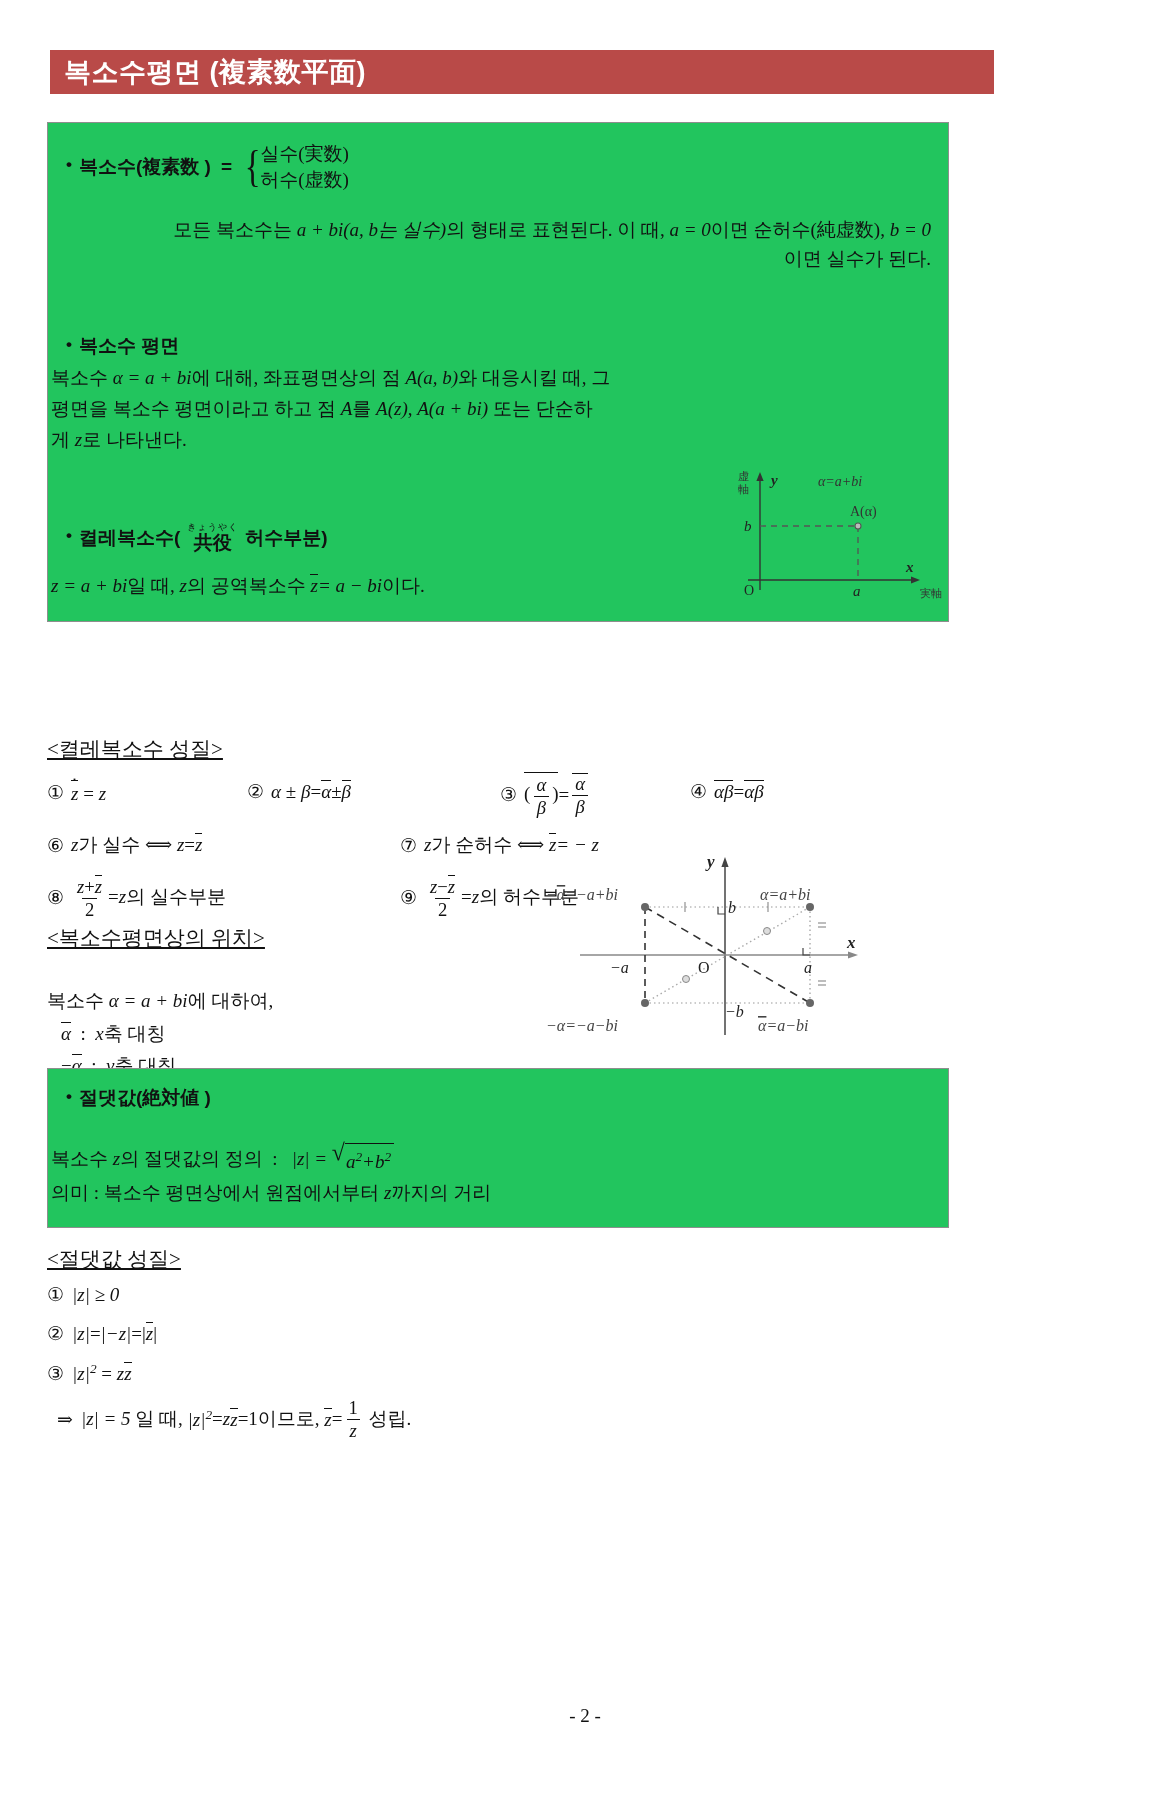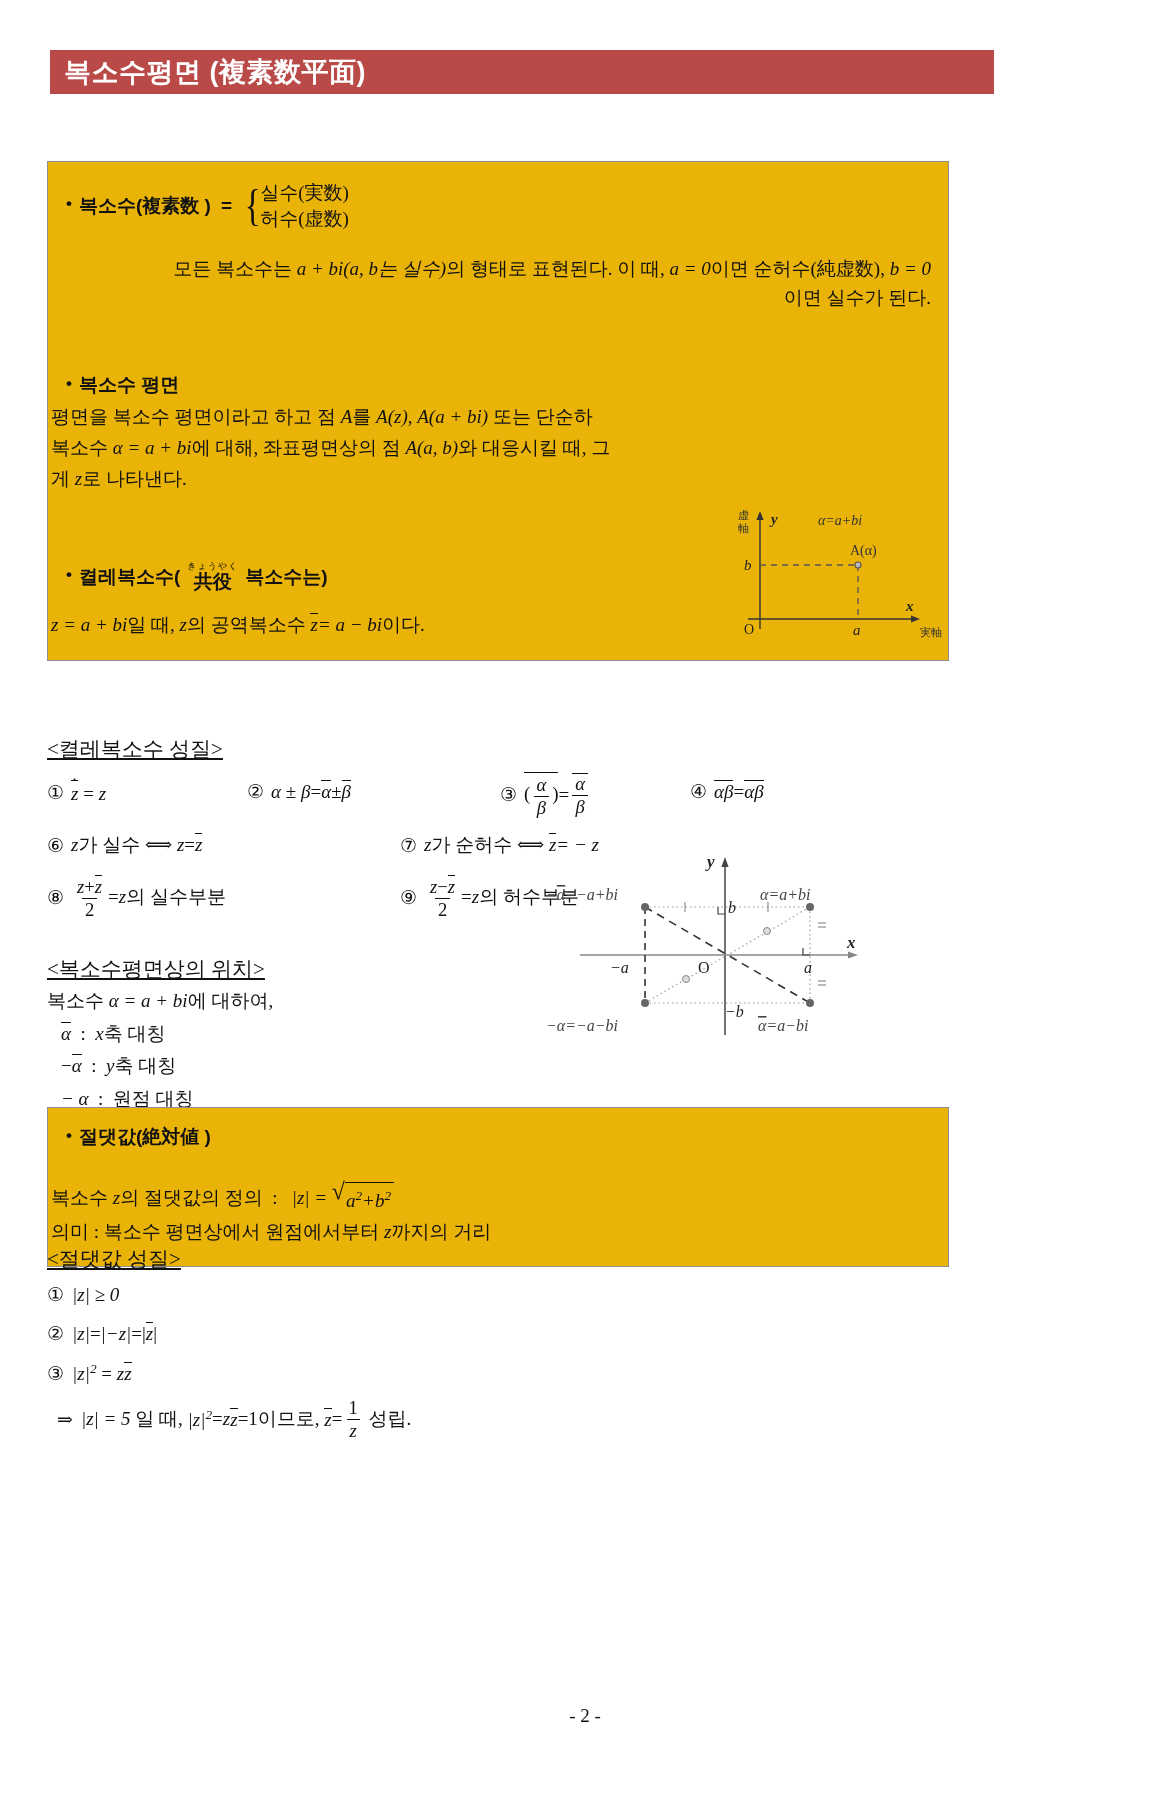--- a/index.html
+++ b/index.html
@@ -43,22 +43,21 @@
     padding-left: 14px;
     white-space: nowrap;
     font-family: "Liberation Sans", "DejaVu Sans", sans-serif;
   }
 
   
   .box {
     position: absolute;
     border: 1px solid #8e8e8e;
     box-sizing: border-box;
-    background: #eab308;
-    margin-top: 39px;
+    background: #22c55e;
   }
   #box-definition { left: 47px; top: 122px; width: 902px; height: 500px; }
   #box-absolute   { left: 47px; top: 1068px; width: 902px; height: 160px; }
 
   
   .bullet-head {
     font-weight: bold;
     font-size: 19px;
     font-family: "Liberation Sans", "DejaVu Sans", sans-serif;
     white-space: nowrap;
@@ -163,21 +162,21 @@
   #diagram-2 { position: absolute; left: 520px; top: 845px; width: 420px; height: 200px; }
 
   
   .sec-head {
     position: absolute;
     font-size: 21px;
     text-decoration: underline;
     white-space: nowrap;
   }
   #sec-conj-props { left: 47px; top: 735px; }
-  #sec-position   { left: 47px; top: 955px; }
+  #sec-position   { left: 47px; top: 924px; }
   #sec-abs-props  { left: 47px; top: 1245px; }
 
   
   .prop {
     position: absolute;
     font-size: 19px;
     white-space: nowrap;
     display: flex;
     align-items: center;
     gap: 7px;
@@ -254,44 +253,44 @@
         <span class="mi">a = 0</span><span>이면 순허수(純虚数),</span>
         <span class="mi">b = 0</span>
       </div>
       <div class="l2">이면 실수가 된다.</div>
     </div>
 
     <div class="bullet-head" id="def-plane-head">복소수 평면</div>
 
     <div id="def-plane-body">
       <div class="pl">
+        <span>복소수</span>
+        <span class="mi">α = a + bi</span><span>에 대해, 좌표평면상의 점</span>
+        <span class="mi">A(a, b)</span><span>와 대응시킬 때, 그</span>
+      </div>
+      <div class="pl">
         <span>평면을 복소수 평면이라고 하고 점</span>
         <span class="mi">A</span><span>를</span>
         <span class="mi">A(z)</span><span>,</span>
         <span class="mi">A(a + bi)</span>
         <span>또는 단순하</span>
       </div>
       <div class="pl">
-        <span>복소수</span>
-        <span class="mi">α = a + bi</span><span>에 대해, 좌표평면상의 점</span>
-        <span class="mi">A(a, b)</span><span>와 대응시킬 때, 그</span>
-      </div>
-      <div class="pl">
         <span>게</span>
         <span class="mi">z</span><span>로 나타낸다.</span>
       </div>
     </div>
 
     <div class="bullet-head" id="def-conj-head">
       <span>켤레복소수(</span>
         <span class="ruby">
           <span class="rt">きょうやく</span>
           <span class="rb">共役</span>
         </span>
-        <span>복소수는)</span>
+        <span>허수부분)</span>
     </div>
 
     <div id="def-conj-body" class="body-line">
       <span class="mi">z = a + bi</span><span>일 때,</span>
       <span class="mi">z</span><span>의 공역복소수</span>
       <span class="mi ovl">z</span><span class="mi">= a − bi</span><span>이다.</span>
     </div>
 
     <svg id="diagram-1" viewBox="0 0 250 140">
 

